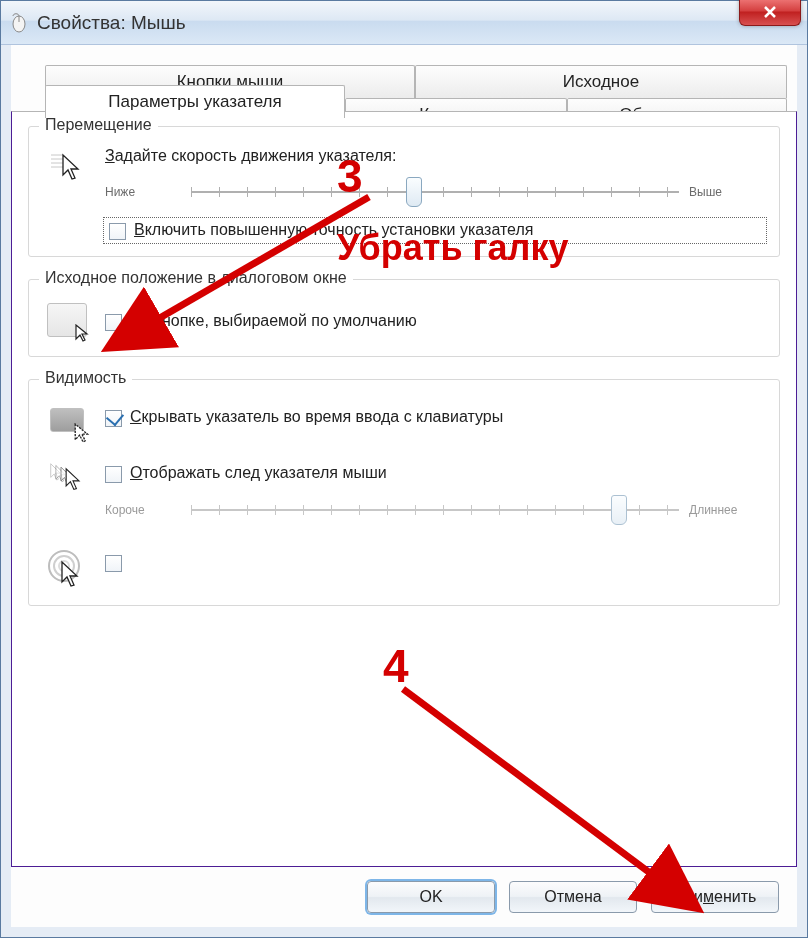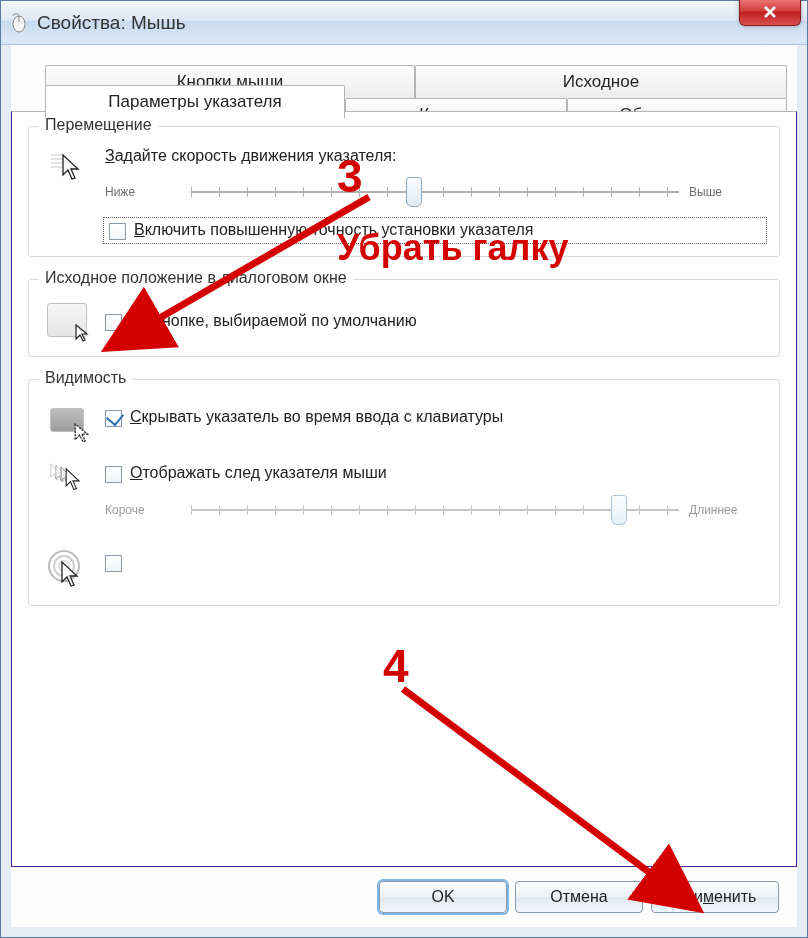--- a/index.html
+++ b/index.html
@@ -169,21 +169,21 @@
     outline: 1px dotted #666;
     outline-offset: 1px;
     padding: 2px 4px;
   }
   .u { text-decoration: underline; }
   .disabled { color:#9a9a9a; }
   
   .btnbar {
     position:absolute;
     right: 18px; bottom: 14px;
-    display:flex; gap:8px;
+    display:flex; gap:14px;
   }
   .btn {
     min-width: 128px;
     height: 32px;
     border: 1px solid #8a9aab;
     border-radius: 4px;
     background: linear-gradient(to bottom, #fcfcfd 0%, #eef2f6 48%, #e2e8ee 52%, #f2f6fa 100%);
     font-size: 16px;
     padding: 0 14px;
     cursor:pointer;

